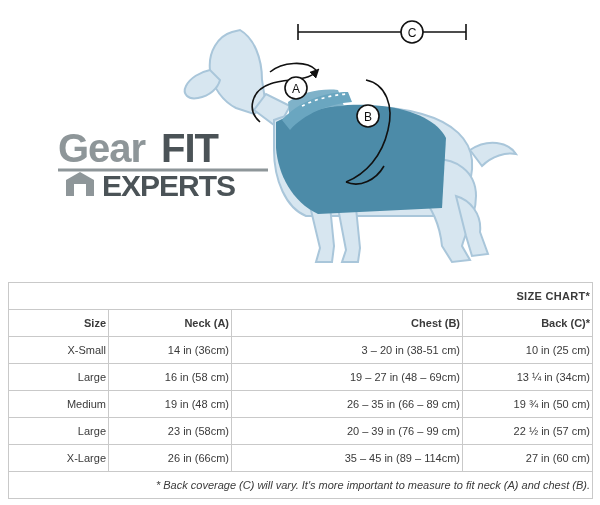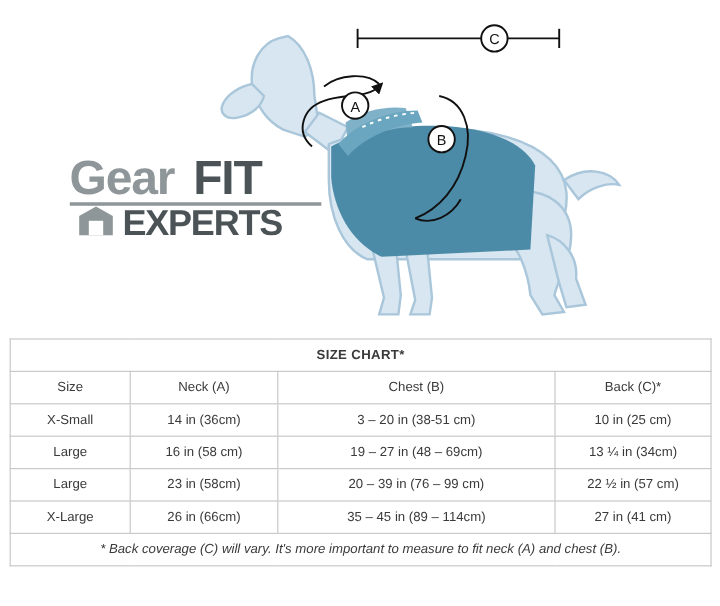--- a/index.html
+++ b/index.html
@@ -52,33 +52,33 @@
     width: 584px;
   }
   table.size-chart {
     border-collapse: collapse;
     width: 584px;
     table-layout: fixed;
   }
   table.size-chart th,
   table.size-chart td {
     border: 1px solid #c9c9c9;
-    text-align: center;
+    text-align: right;
     font-size: 11px;
     color: #3a3a3a;
     padding: 7px 2px;
   }
   .chart-title-cell {
     font-weight: bold;
     font-size: 11.5px;
     letter-spacing: 0.3px;
     padding: 7px 2px;
   }
   .col-head {
-    font-weight: normal;
+    font-weight: bold;
     font-size: 11.5px;
   }
   .row-label {
     font-weight: normal;
     font-size: 11.5px;
   }
   .footnote-cell {
     font-size: 10.5px;
     text-align: left;
     padding: 12px 10px 12px 12px;
@@ -199,30 +199,36 @@
           <td>3 – 20 in (38-51 cm)</td>
           <td>10 in (25 cm)</td>
         </tr>
         <tr>
           <td class="row-label">Large</td>
           <td>16 in (58 cm)</td>
           <td>19 – 27 in (48 – 69cm)</td>
           <td>13 ¼ in (34cm)</td>
         </tr>
         <tr>
+          <td class="row-label">Medium</td>
+          <td>19 in (48 cm)</td>
+          <td>26 – 35 in (66 – 89 cm)</td>
+          <td>19 ¾ in (50 cm)</td>
+        </tr>
+        <tr>
           <td class="row-label">Large</td>
           <td>23 in (58cm)</td>
           <td>20 – 39 in (76 – 99 cm)</td>
           <td>22 ½ in (57 cm)</td>
         </tr>
         <tr>
           <td class="row-label">X-Large</td>
           <td>26 in (66cm)</td>
           <td>35 – 45 in (89 – 114cm)</td>
-          <td>27 in (41 cm)</td>
+          <td>27 in (60 cm)</td>
         </tr>
 
         <tr>
           <td class="footnote-cell" colspan="4">* Back coverage (C) will vary. It's more important to measure to fit neck (A) and chest (B).</td>
         </tr>
       </tbody>
     </table>
   </div>
 
 </div>

